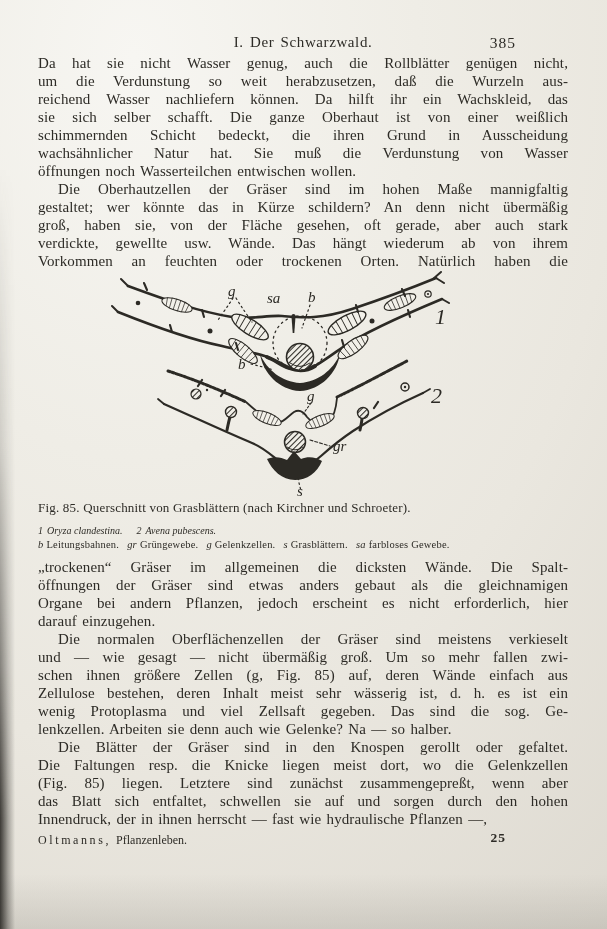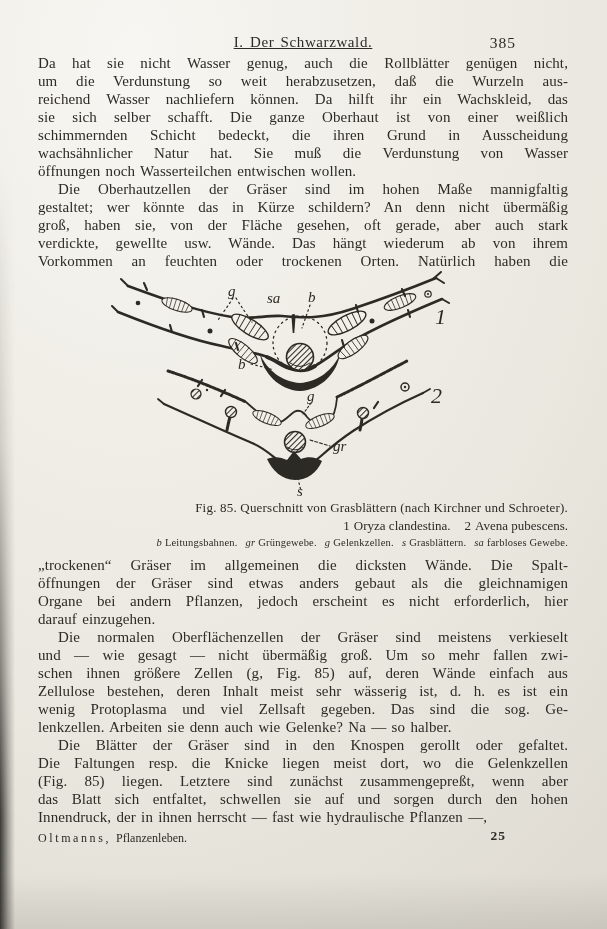--- a/index.html
+++ b/index.html
@@ -16,35 +16,35 @@
     background: linear-gradient(to right, rgba(45,43,39,0.92), rgba(45,43,39,0.35) 55%, rgba(45,43,39,0));
     -webkit-mask-image: linear-gradient(to bottom, rgba(0,0,0,0) 18%, rgba(0,0,0,0.18) 48%, rgba(0,0,0,0.6) 72%, #000 88%);
     mask-image: linear-gradient(to bottom, rgba(0,0,0,0) 18%, rgba(0,0,0,0.18) 48%, rgba(0,0,0,0.6) 72%, #000 88%);
   }
   .page::after {
     content:""; position:absolute; left:0; right:0; bottom:0; height:55px; z-index:4;
     background: linear-gradient(to bottom, rgba(95,92,84,0) 0%, rgba(95,92,84,0.16) 100%);
   }
   .inner { position:absolute; left:38px; top:34px; width:530px; }
 
-  .running-head { position:relative; height:20px; font-size:15px;text-decoration:underline; }
+  .running-head { position:relative; height:20px; font-size:15px; }
   .running-title { text-align:center; letter-spacing:0.6px; word-spacing:2px; }
   .page-num { position:absolute; right:52px; top:0; font-size:15.5px; letter-spacing:1px; }
 
   .bodytext { }
   .para { font-size:15px; line-height:18px; letter-spacing:0.1px; word-spacing:1.4px; }
   .line { text-align:justify; text-align-last:justify; }
   .line.endline { text-align-last:left; }
   .para.indent .line:first-child { text-indent:20px; }
 
   .figure-block { margin-top:0; }
   .fig-svg { display:block; margin-left:66px; }
-  .fig-caption { text-align:right; }
+  .fig-caption { text-align:left; }
   .cap1 { font-size:13px; margin-top:2px; letter-spacing:0.2px; }
-  .cap2 { font-size:13px; margin-top:2px; }
+  .cap2 { font-size:10px; font-style:italic; margin-top:9px; }
   .cap2 .sp-num { margin:0 4px 0 14px; }
   .cap2 .sp-num:first-child { margin-left:0; }
   .cap3 { font-size:10.5px; margin-top:3px; letter-spacing:0.2px; }
   .cap3 .lg-key { font-style:italic; margin:0 3px 0 8px; }
   .cap3 .lg-key:first-child { margin-left:0; }
   .gap-after-fig { height:8px; }
 
   .footer { position:relative; margin-top:5px; height:18px; font-size:12px; }
   .sig-name { letter-spacing:2.6px; }
   .sig-rest { margin-left:5px; }

